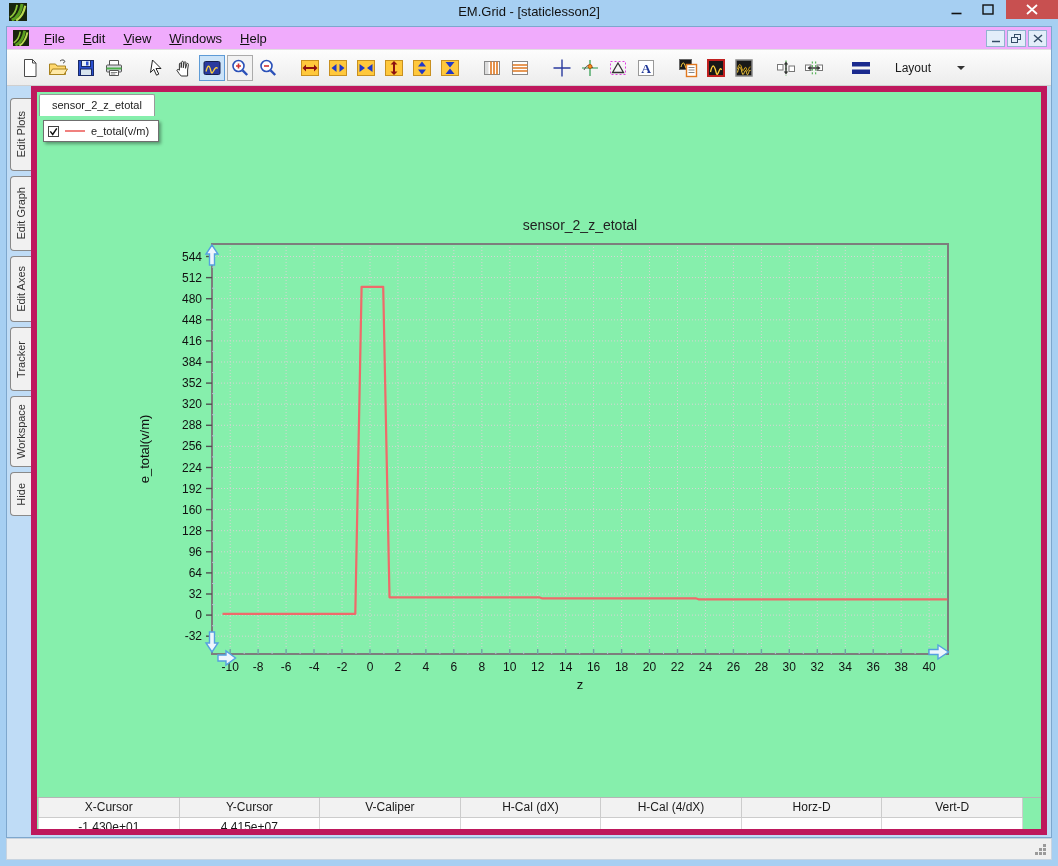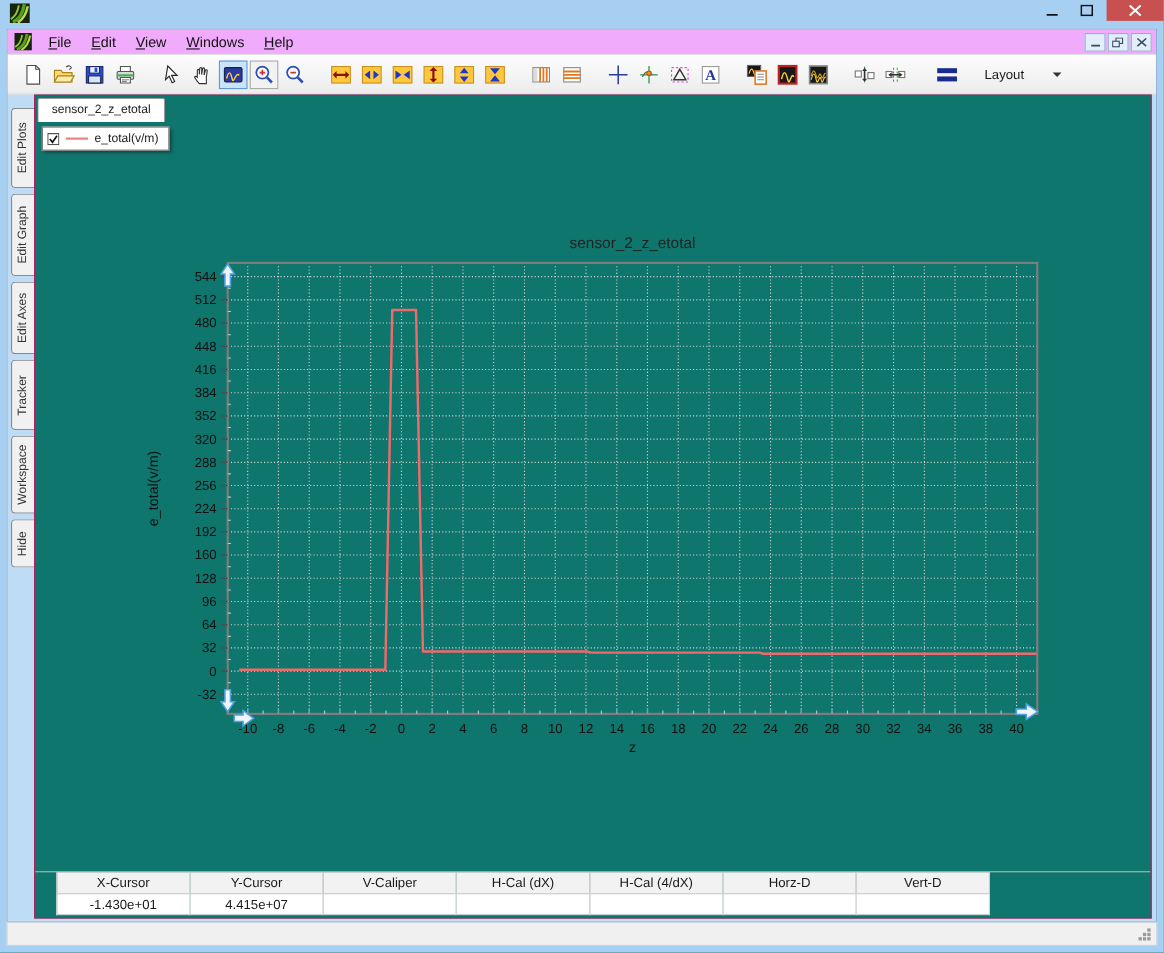--- a/index.html
+++ b/index.html
@@ -32,57 +32,58 @@
   .tb-btn.framed { background:#f2f2f2; border:1px solid #ababab; }
   .tb-btn.labelled { width:auto; padding:0 6px; font-size:12px; gap:23px; }
   .tb-caret { width:0; height:0; border-left:4px solid transparent; border-right:4px solid transparent; border-top:4px solid #333; margin-left:3px; }
 
   
   .workspace { position:relative; height:751px; background:#bfdcf6; }
   .side-strip { position:absolute; left:0; top:0; width:24px; height:100%; }
   .side-tab { position:absolute; left:3px; width:21px; background:#f1f1f1; border:1px solid #8a8a8a; border-right:none; border-radius:4px 0 0 4px; display:flex; align-items:center; justify-content:center; }
   .side-tab span { writing-mode:vertical-lr; transform:rotate(180deg); font-size:11px; color:#333; white-space:nowrap; }
 
-  .mdi-doc { position:absolute; left:24px; top:0; width:1016px; height:749px; background:#0f766e; border:1px solid #be185d; overflow:hidden;text-decoration:underline; }
+  .mdi-doc { position:absolute; left:24px; top:0; width:1016px; height:749px; background:#86efac; border:6px solid #be185d; overflow:hidden;text-decoration:underline; }
   .doc-tab { position:absolute; left:2px; top:2px; height:22px; padding:0 12px; background:#ffffff; border:1px solid #9a9a9a; border-bottom:none; border-radius:2px 2px 0 0; font-size:11px; line-height:21px; color:#222; }
 
   .legend-box { position:absolute; left:6px; top:28px; height:22px; background:#ffffff; border:1px solid #6f6f6f; box-shadow:2px 2px 3px rgba(0,0,0,0.35); display:flex; align-items:center; padding:0 9px 0 4px; gap:6px; }
   .legend-swatch { width:20px; height:2px; }
   .legend-label { font-size:11px; color:#222; }
 
   .chart-svg { position:absolute; left:0; top:0; }
   .chart-svg .grid { stroke:#d5d5d5; stroke-width:1; stroke-dasharray:1 2; }
   .chart-svg .plot-frame { fill:none; stroke:#7d7d7d; stroke-width:2; }
   .chart-svg .tick-dark { stroke:#4f4f4f; stroke-width:1.4; }
   .chart-svg .tick-major { stroke:#6da4a4; stroke-width:1.4; }
   .chart-svg .tick-minor { stroke:#a9cccc; stroke-width:1; }
   .chart-svg .tick-label { font-family:"Liberation Sans",sans-serif; font-size:12px; fill:#111; }
   .chart-svg .chart-title { font-family:"Liberation Sans",sans-serif; font-size:14px; fill:#222; }
   .chart-svg .axis-label { font-family:"Liberation Sans",sans-serif; font-size:13px; fill:#111; }
 
   
   .status-wrap { position:absolute; left:0; top:705px; width:1014px; border-top:1px solid #b5b5b5; }
-  .status-table { margin-left:19px; width:849px; border-collapse:collapse; table-layout:fixed; }
+  .status-table { margin-left:1px; width:985px; border-collapse:collapse; table-layout:fixed; }
   .status-table th { height:19px; background:#f2f2f2; font-size:12px; font-weight:normal; color:#1a1a1a; border:1px solid #cccccc; border-top:none; }
   .status-table td { height:19px; background:#ffffff; font-size:12px; text-align:center; color:#1a1a1a; border:1px solid #d6d6d6; }
 
   
   .bottom-strip { position:absolute; left:6px; top:838px; width:1046px; height:22px; background:#f0f0f0; border:1px solid #c8d4e0; }
   .grip { position:absolute; right:4px; bottom:3px; }
 </style>
 </head>
 <body style="background: rgb(166, 207, 242);">
 
 <div class="titlebar">
   <span class="app-icon"><svg viewBox="0 0 20 20" width="100%" height="100%">
         <rect width="20" height="20" fill="#18250e"></rect>
         <path d="M3 19C8 17 13 11 14.5 1" stroke="#5a9e1e" stroke-width="3.4" fill="none"></path>
         <path d="M8 19.5C12 17 16.5 11 18 3" stroke="#b8dc50" stroke-width="2.4" fill="none"></path>
         <path d="M1 16C4 14 8 9 9 2" stroke="#8cc43a" stroke-width="2" fill="none"></path>
       </svg></span>
+  <div class="title-text">EM.Grid - [staticlesson2]</div>
   <div class="win-btn win-min">
     <svg width="11" height="10">
         <path d="M0.5 8.5h10" stroke="#111" stroke-width="1.6"></path>
       </svg>
   </div>
   <div class="win-btn win-max">
     <svg width="12" height="11">
         <rect x="1" y="1" width="10" height="9" fill="none" stroke="#111" stroke-width="1.4"></rect>
       </svg>
   </div>

